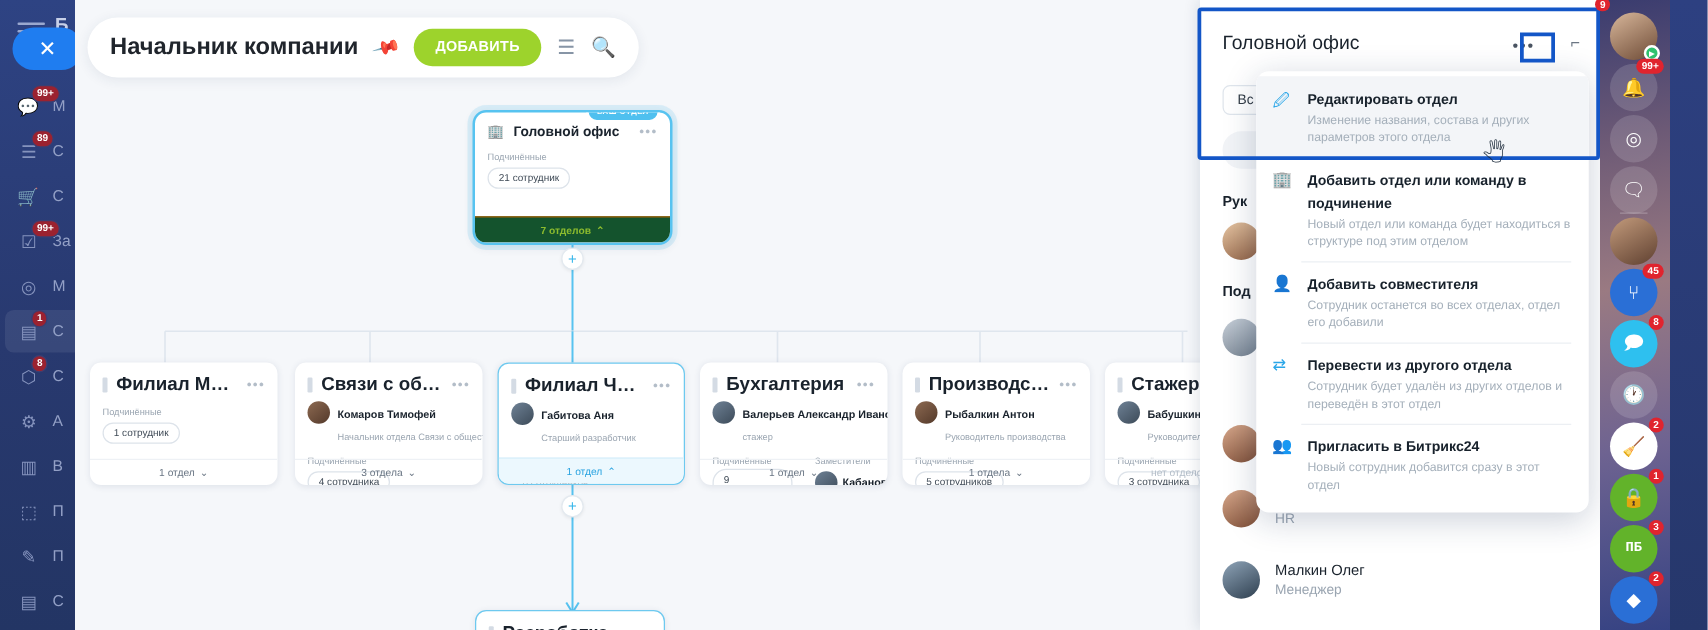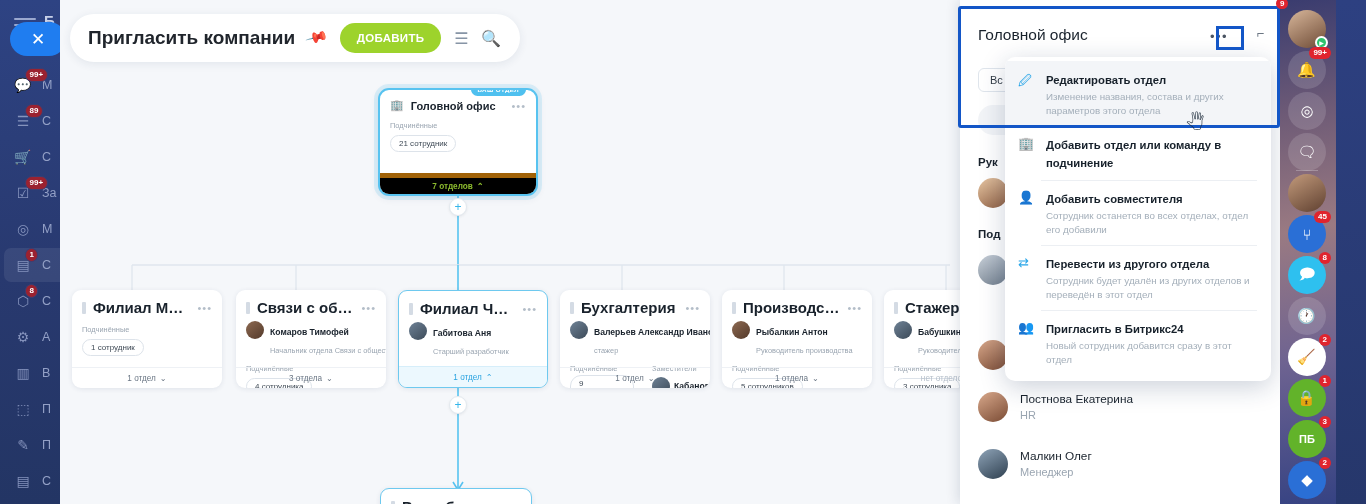--- a/index.html
+++ b/index.html
@@ -98,21 +98,21 @@
   .chip{
     display:inline-block; border:1px solid #dde3ea; border-radius:11px;
     font-size:8px; color:#3f4a56; padding:3px 8px; margin:0 0 0 10px;
   }
   .cfoot{
     position:absolute; left:0; right:0; bottom:0; height:21px;
     border-top:1px solid #eef1f5; display:flex;align-items:center;justify-content:center;
     font-size:8.2px; color:#6a7684;
   }
   .cfoot.acc{ color:#2aa3e0; }
-  .cfoot.green{ background:#000000; color:#8cbb2e; border-top:5px solid #a16207; font-weight:bold;}
+  .cfoot.green{ background:#14532d; color:#8cbb2e; border-top:1px solid #a16207; font-weight:bold;}
   .cfoot.muted{ color:#b4bec9; }
 
   
   #root-card{
     left:318px; top:88px; width:160px; height:108px;
     border:2px solid #57c3f0; border-radius:11px;
     box-shadow:0 0 0 4px rgba(87,195,240,.18), 0 2px 8px rgba(35,60,100,.1);
   }
   #root-card .cname{ font-size:11px; }
   .badge-your{
@@ -296,21 +296,21 @@
     <path d="M236,265 L236,290" stroke="#dfe6ee" stroke-width="1.3" fill="none"></path>
     <path d="M562,265 L562,290" stroke="#dfe6ee" stroke-width="1.3" fill="none"></path>
     <path d="M724,265 L724,290" stroke="#dfe6ee" stroke-width="1.3" fill="none"></path>
     <path d="M886,265 L886,290" stroke="#dfe6ee" stroke-width="1.3" fill="none"></path>
     <path d="M398,265 L398,290" stroke="#57c3f0" stroke-width="1.6" fill="none"></path>
     <path d="M398,388 L398,488" stroke="#57c3f0" stroke-width="1.6" fill="none"></path>
     <path d="M393,482 L398,490 L403,482" stroke="#57c3f0" stroke-width="1.6" fill="none"></path>
   </svg>
 
   <div id="toolbar">
-    <span class="title">Пригласить компании</span>
+    <span class="title">Начальник компании</span>
     <span class="pin-icon">📌</span>
     <button class="btn-green">ДОБАВИТЬ</button>
     <span class="tb-ic">☰</span>
     <span class="tb-ic">🔍</span>
   </div>
 
   <div class="card" id="root-card">
     <div class="badge-your">ВАШ ОТДЕЛ</div>
     <div class="chead">
       <span class="bld-ic">🏢</span>
@@ -500,21 +500,21 @@
 
 <div id="menu">
     <div class="mi hi">
       <span class="mi-ic">🖉</span>
     <span><span class="mi-t">Редактировать отдел</span>
     <div class="mi-d">Изменение названия, состава и других параметров этого отдела</div></span>
     </div>
     <div class="mi">
       <span class="mi-ic">🏢</span>
     <span><span class="mi-t">Добавить отдел или команду в подчинение</span>
-    </span>
+    <div class="mi-d">Новый отдел или команда будет находиться в структуре под этим отделом</div></span>
     </div>
     <div class="mi">
       <span class="mi-ic">👤</span>
     <span><span class="mi-t">Добавить совместителя</span>
     <div class="mi-d">Сотрудник останется во всех отделах, отдел его добавили</div></span>
     </div>
     <div class="mi">
       <span class="mi-ic">⇄</span>
     <span><span class="mi-t">Перевести из другого отдела</span>
     <div class="mi-d">Сотрудник будет удалён из других отделов и переведён в этот отдел</div></span>
@@ -565,21 +565,21 @@
       </div>
       <div class="rr" style="top: 338px; background: rgb(255, 255, 255); color: rgb(58, 74, 90);">
         <span>🧹</span>
         <span class="rr-badge">2</span>
       </div>
       <div class="rr" style="top: 379px; background: rgb(98, 179, 42);">
         <span>🔒</span>
         <span class="rr-badge">1</span>
       </div>
       <div class="rr" style="top: 420px; background: rgb(98, 179, 42);">
-        <span style="font-size: 11px; font-weight: bold;">ПБ</span>
+        <span style="font-size: 11px; font-weight: bold; font-family: Liberation Mono, monospace;">ПБ</span>
         <span class="rr-badge">3</span>
       </div>
       <div class="rr" style="top: 461px; background: rgb(42, 111, 214);">
         <span>◆</span>
         <span class="rr-badge">2</span>
       </div>
       <div style="position: absolute; left: -4px; top: -2px; background: rgb(224, 36, 46); color: rgb(255, 255, 255); font-size: 8px; font-weight: bold; border-radius: 9px; padding: 1px 4px;">9</div>
     </div>
 </div>
 

